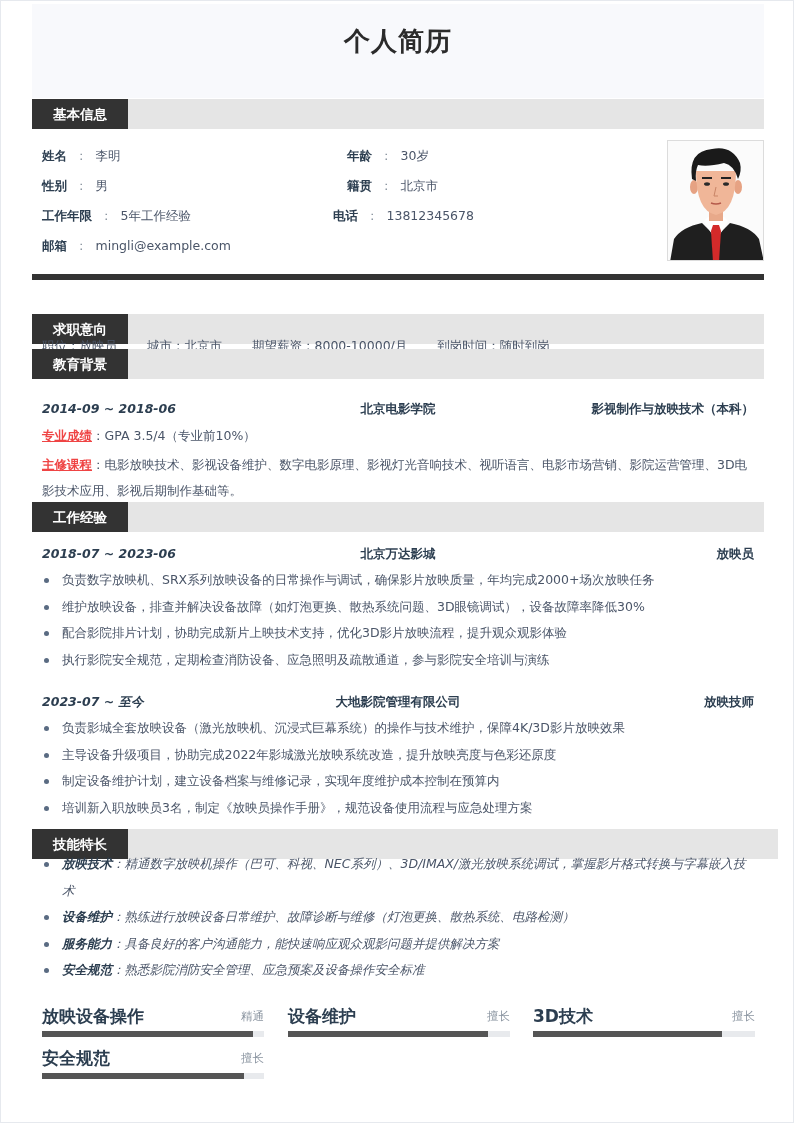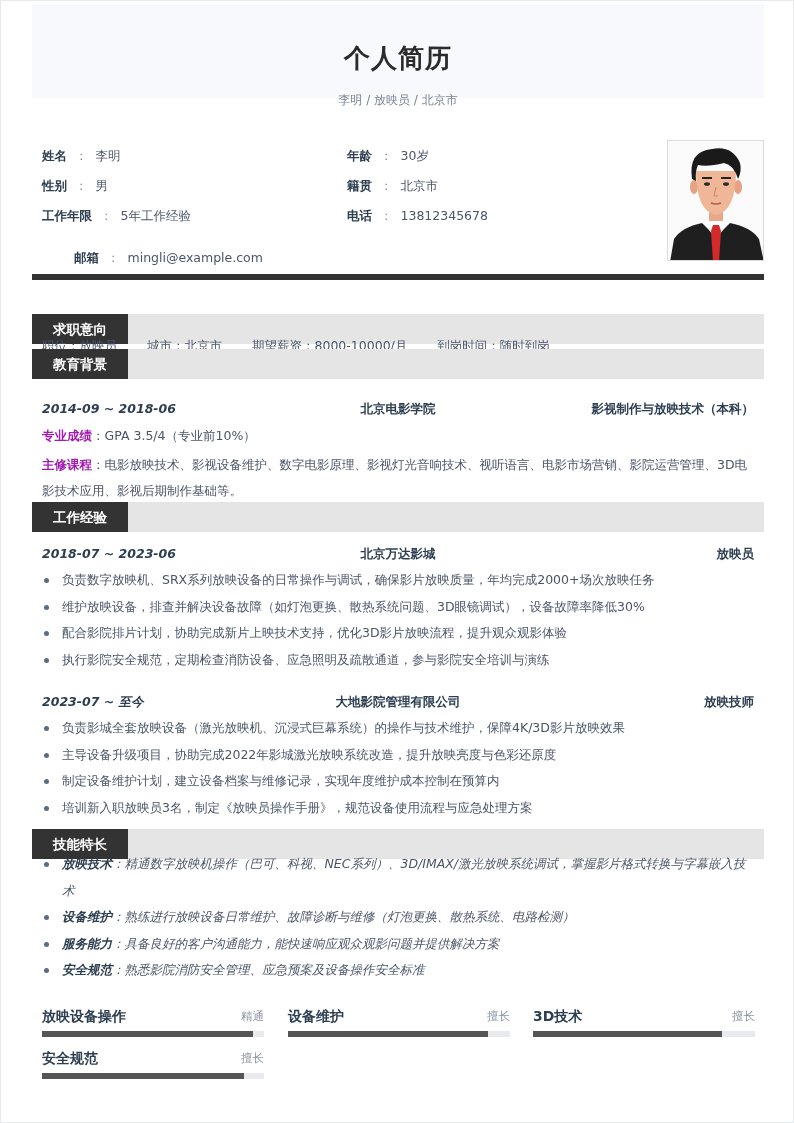--- a/index.html
+++ b/index.html
@@ -12,21 +12,21 @@
   }
   .page {
     position: absolute; left: 0; top: 0; width: 794px; height: 1123px;
     border: 1px solid #e6e9ee; box-sizing: border-box;
   }
   .header {
     position: absolute; left: 31px; top: 3px; width: 732px; height: 94px;
     background: #f8f9fc; text-align: center;
   }
   .header h1 {
-    margin: 17px; padding-top: 20px; font-size: 26px; line-height: 34px;
+    margin: 0; padding-top: 20px; font-size: 26px; line-height: 34px;
     font-weight: bold; color: #2b2b2b; letter-spacing: 1px;
   }
   .header .sub {
     margin-top: 4px; font-size: 12px; color: #7a8594; line-height: 16px;
   }
   .sec-head {
     position: absolute; left: 31px; width: 732px; height: 30px;
     background: #e5e5e5;
   }
   .sec-head .tag {
@@ -56,72 +56,74 @@
     position: absolute; left: 41px; width: 712px; height: 18px;
     font-size: 12.5px; line-height: 18px; font-weight: bold; color: #2c3e50;
   }
   .row3 .c1 { position: absolute; left: 0; font-style: italic; }
   .row3 .c2 { position: absolute; left: 0; width: 712px; text-align: center; }
   .row3 .c3 { position: absolute; right: 0; }
   .para {
     position: absolute; left: 41px; width: 716px; font-size: 12.5px;
     line-height: 26px; color: #4a5568;
   }
-  .para b { color: #a21caf; }
+  .para b { color: #ef4444; text-decoration: underline; }
   ul.bullets {
     position: absolute; left: 41px; width: 716px; margin: 0; padding: 0; list-style: none;
     font-size: 12.5px; color: #4a5568;
   }
   ul.bullets li {
     position: relative; padding-left: 20px; line-height: 26.5px;
   }
   ul.bullets li::before {
     content: ""; position: absolute; left: 2px; top: 11px; width: 5px; height: 5px;
     border-radius: 50%; background: #5a6b82;
   }
   ul.bullets li b { color: #2c3e50; }
   .skill {
     position: absolute; width: 222px; height: 34px;
   }
-  .skill .name { position: absolute; left: 0; top: 0; font-size: 14px; font-weight: bold; color: #2c3e50; line-height: 18px; }
+  .skill .name { position: absolute; left: 0; top: 0; font-size: 17px; font-weight: bold; color: #2c3e50; line-height: 18px; }
   .skill .lvl { position: absolute; right: 0; top: 0; font-size: 11.5px; color: #8a94a0; line-height: 18px; }
   .skill .track { position: absolute; left: 0; top: 24px; width: 222px; height: 6px; background: #e8eaed; }
   .skill .fill { position: absolute; left: 0; top: 0; height: 6px; background: #555555; }
 </style>
 </head>
 <body>
 
 <div class="page">
 
   <div class="header">
     <h1>个人简历</h1>
-    <div class="sub">李明 / 放映员 / 北京市</div>
-  </div>
-
+  </div>
+
+  <div class="sec-head" style="top:98px;">
+    <div class="tag">基本信息</div>
+  </div>
 
   <div class="info-row" style="left:41px; top:146px;">
     <span class="k">姓名</span><span class="colon">：</span><span class="v">李明</span>
   </div>
   <div class="info-row" style="left:41px; top:176px;">
     <span class="k">性别</span><span class="colon">：</span><span class="v">男</span>
   </div>
   <div class="info-row" style="left:41px; top:206px;">
     <span class="k">工作年限</span><span class="colon">：</span><span class="v">5年工作经验</span>
   </div>
-  <div class="info-row" style="left:41px; top:248px;margin-left:32px;">
+  <div class="info-row" style="left:41px; top:236px;">
     <span class="k">邮箱</span><span class="colon">：</span><span class="v">mingli@example.com</span>
   </div>
 
   <div class="info-row" style="left:346px; top:146px;">
     <span class="k">年龄</span><span class="colon">：</span><span class="v">30岁</span>
   </div>
   <div class="info-row" style="left:346px; top:176px;">
     <span class="k">籍贯</span><span class="colon">：</span><span class="v">北京市</span>
   </div>
-  <div class="info-row" style="left:346px; top:206px;">
+  <div class="info-row" style="left:332px; top:206px;">
     <span class="k">电话</span><span class="colon">：</span><span class="v">13812345678</span>
   </div>
 
   <div class="photo">
     <svg width="97" height="121" viewBox="0 0 97 121">
       <rect width="97" height="121" fill="#fbfbfb"></rect>
 
       <path d="M2 121 L6 98 Q14 86 34 82 L48 96 L62 82 Q83 86 91 98 L96 121 Z" fill="#1f1f1f"></path>
 
       <path d="M36 80 L48 100 L60 80 L56 76 L40 76 Z" fill="#ffffff"></path>
@@ -194,21 +196,21 @@
     <span class="c1">2023-07 ~ 至今</span>
     <span class="c3">放映技师</span>
   </div>
   <ul class="bullets" style="top:714px;">
     <li>负责影城全套放映设备（激光放映机、沉浸式巨幕系统）的操作与技术维护，保障4K/3D影片放映效果</li>
     <li>主导设备升级项目，协助完成2022年影城激光放映系统改造，提升放映亮度与色彩还原度</li>
     <li>制定设备维护计划，建立设备档案与维修记录，实现年度维护成本控制在预算内</li>
     <li>培训新入职放映员3名，制定《放映员操作手册》，规范设备使用流程与应急处理方案</li>
   </ul>
 
-  <div class="sec-head" style="top:828px;">
+  <div class="sec-head" style="top:828px;padding-left:14px;">
     <div class="tag">技能特长</div>
   </div>
   <ul class="bullets" style="top:850px;font-style:italic;">
     <li><b>放映技术</b><span>：精通数字放映机操作（巴可、科视、NEC系列）、3D/IMAX/激光放映系统调试，掌握影片格式转换与字幕嵌入技术</span></li>
     <li><b>设备维护</b><span>：熟练进行放映设备日常维护、故障诊断与维修（灯泡更换、散热系统、电路检测）</span></li>
     <li><b>服务能力</b><span>：具备良好的客户沟通能力，能快速响应观众观影问题并提供解决方案</span></li>
     <li><b>安全规范</b><span>：熟悉影院消防安全管理、应急预案及设备操作安全标准</span></li>
   </ul>
 
   <div class="skill" style="left:41px; top:1006px;">

